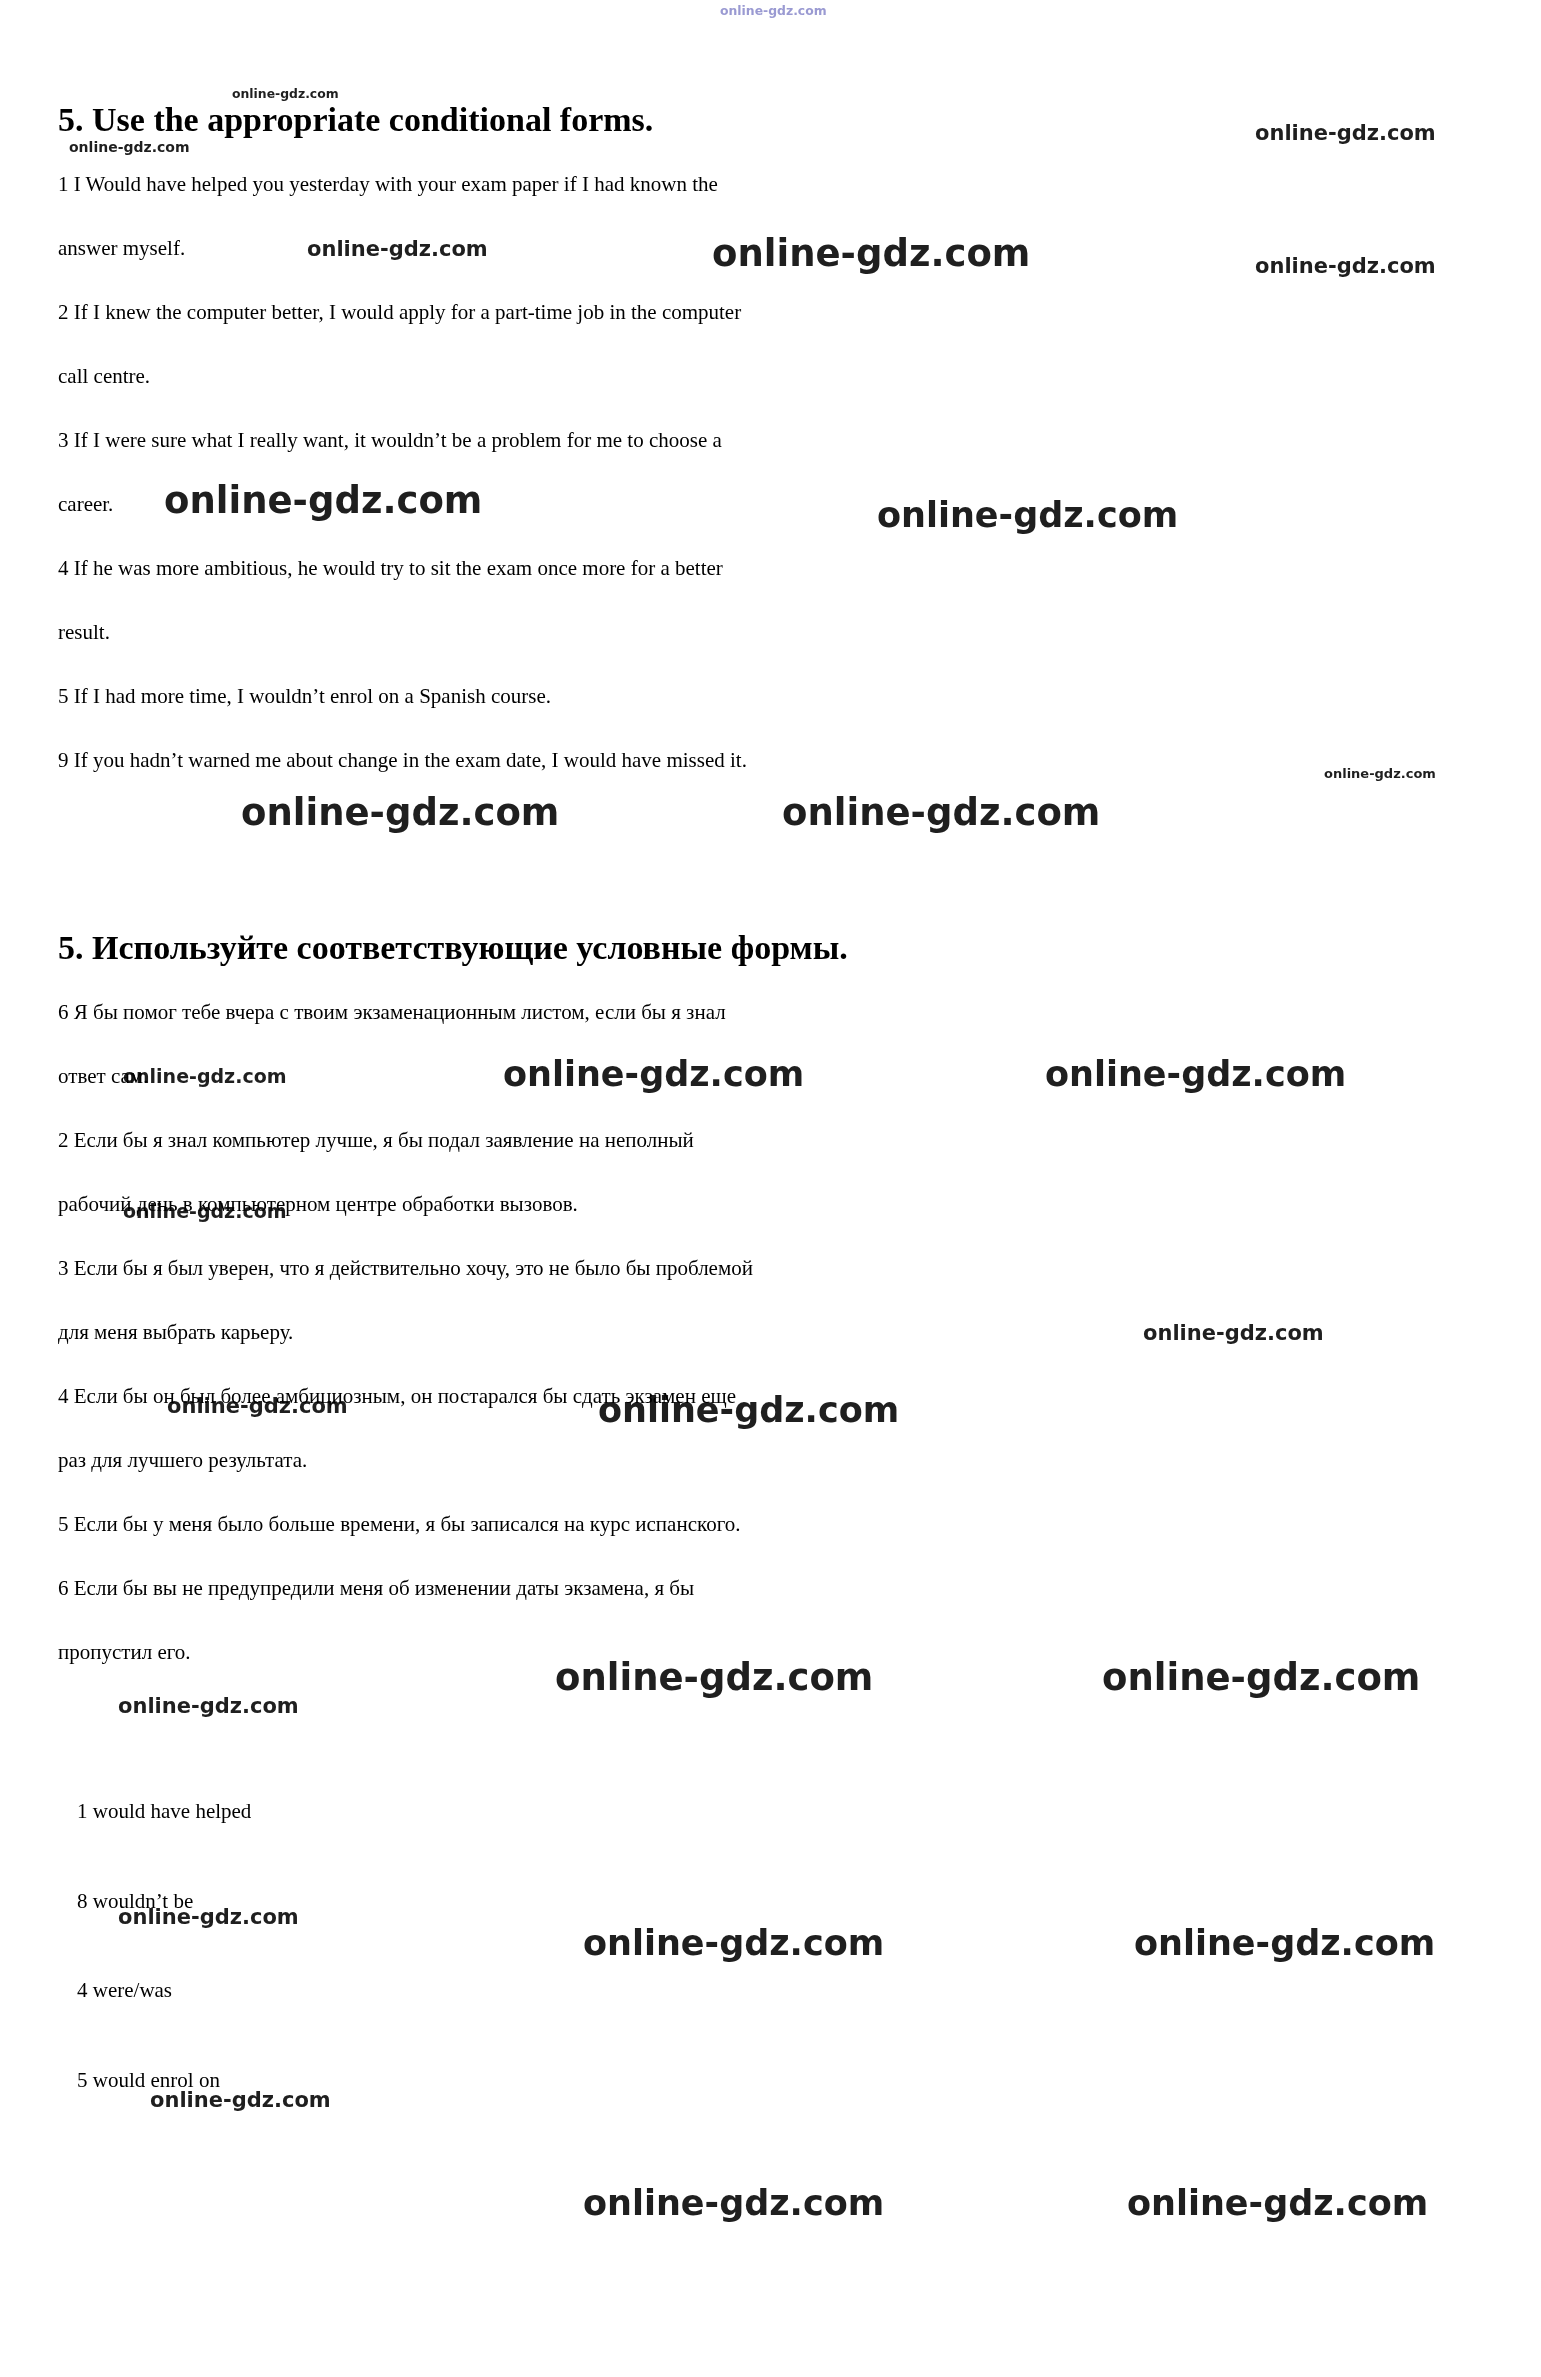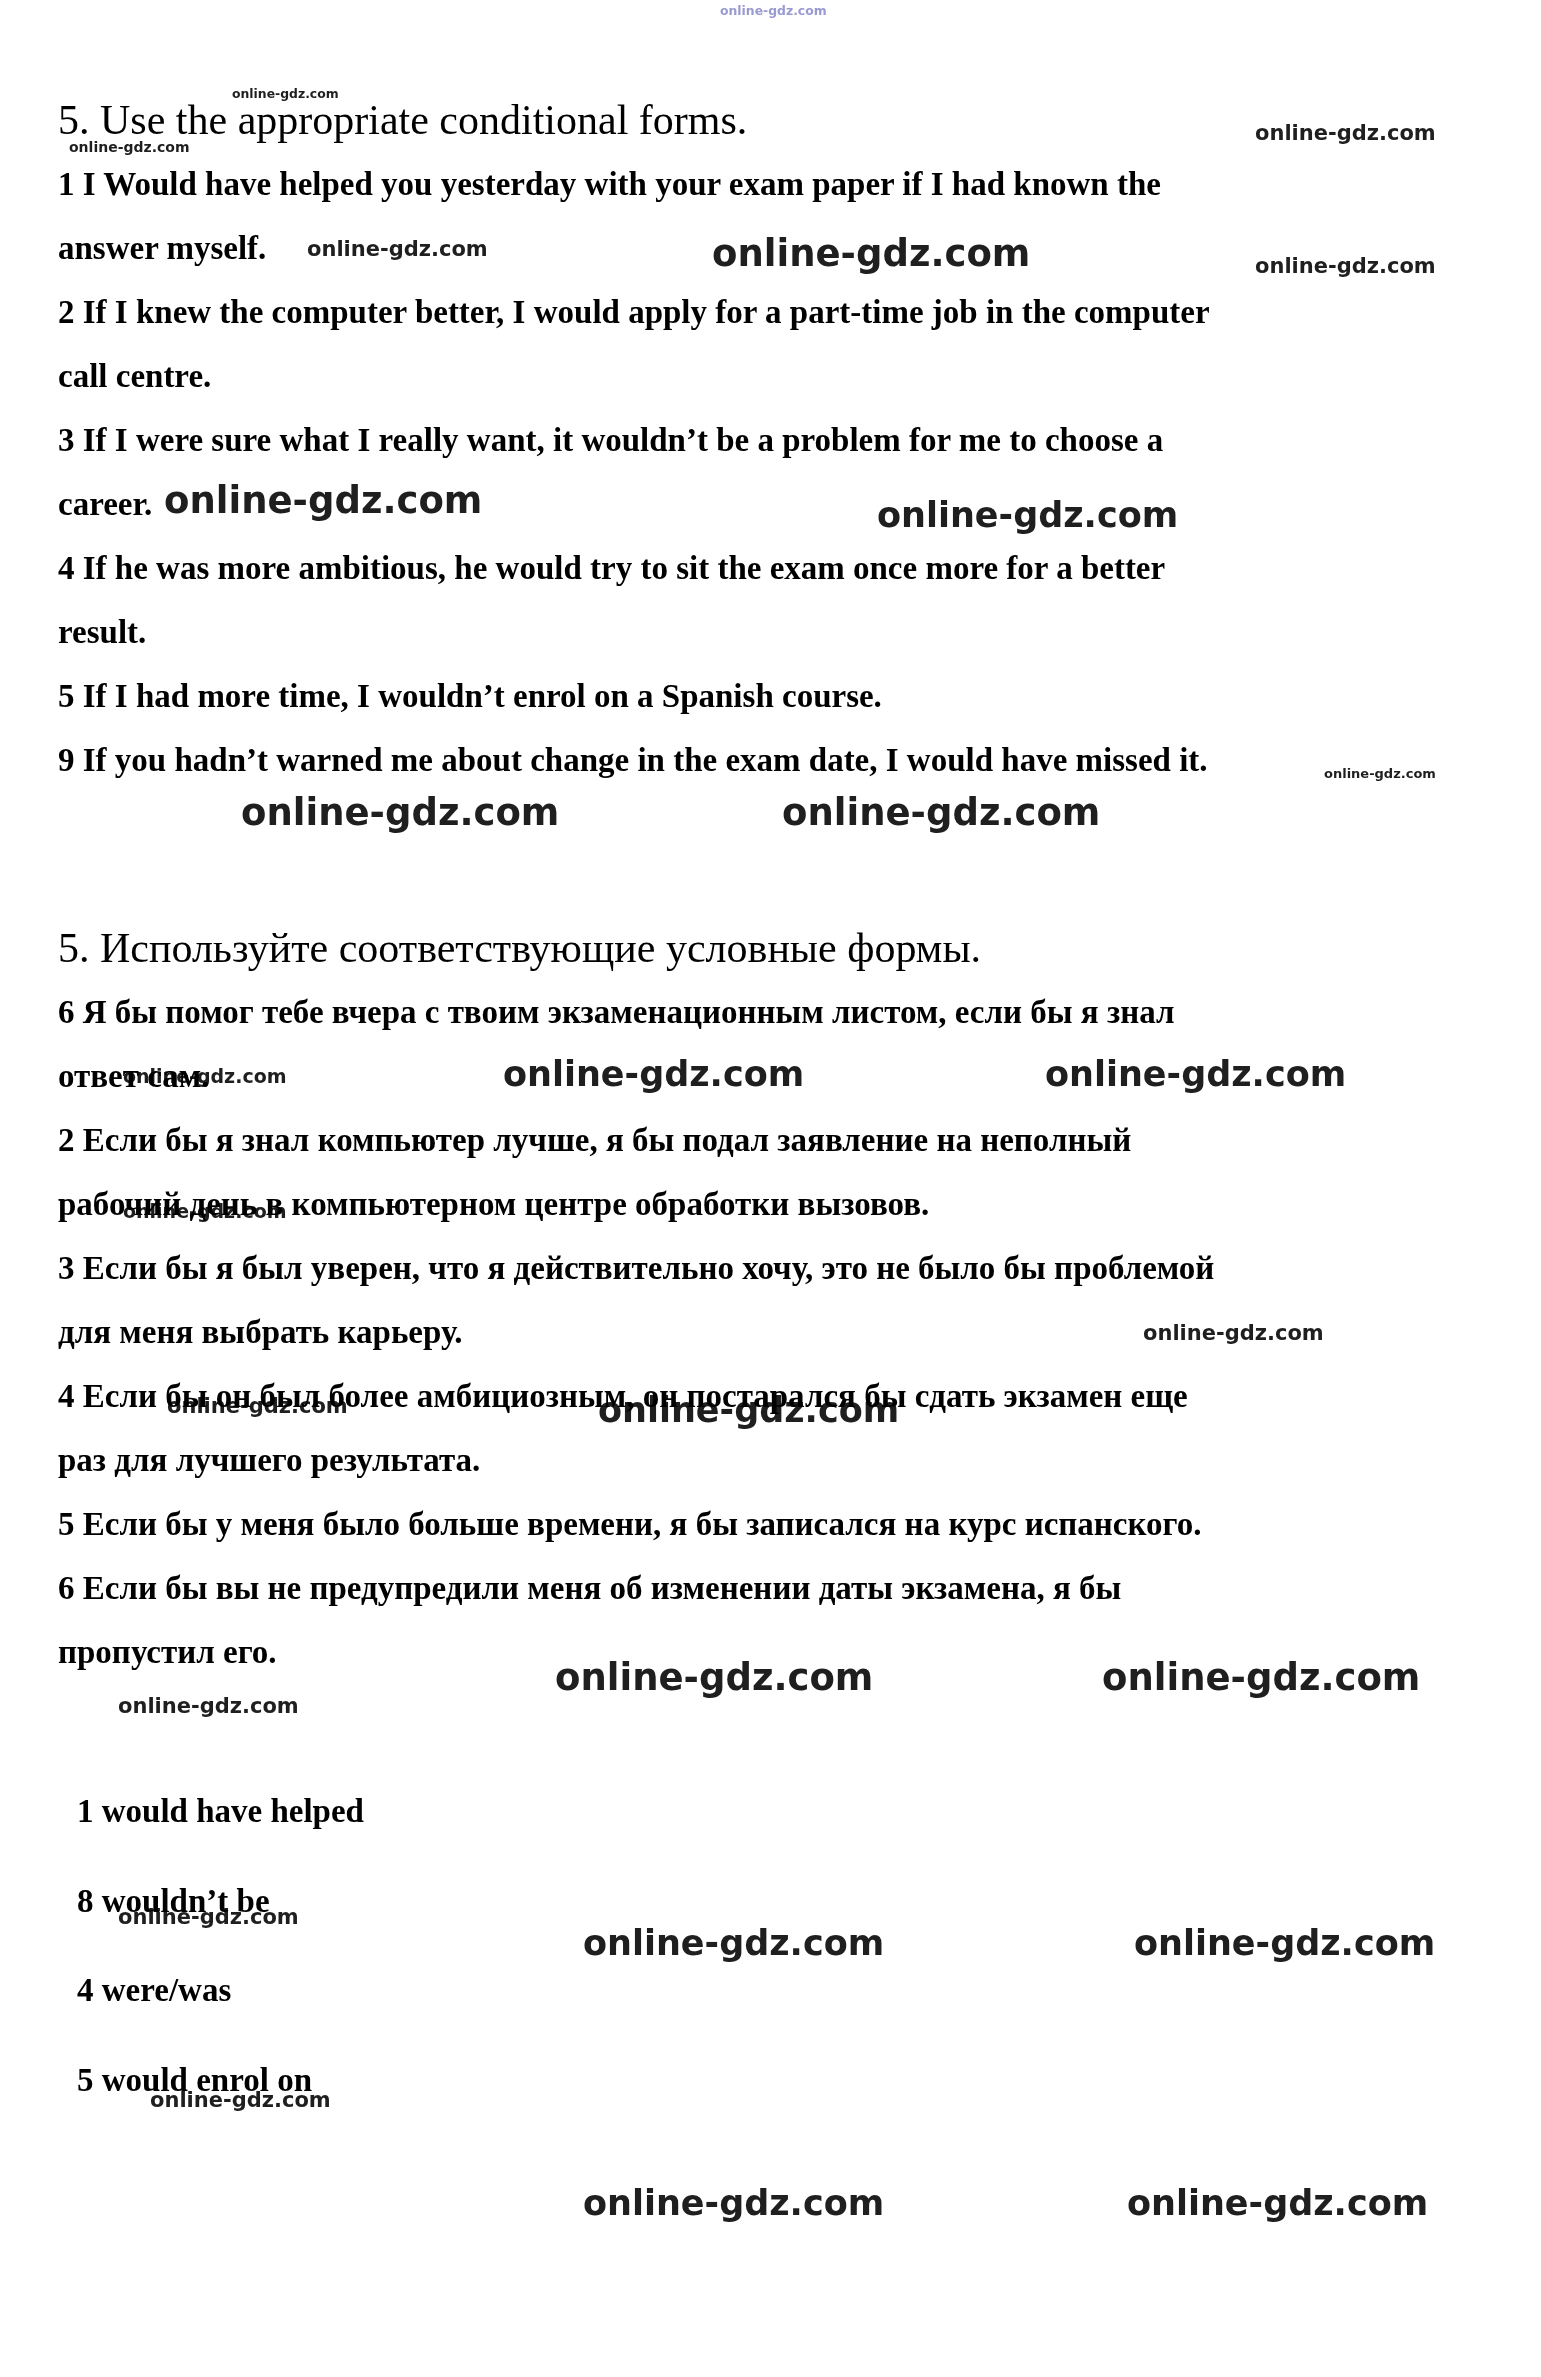--- a/index.html
+++ b/index.html
@@ -14,27 +14,27 @@
   .page { position: absolute; inset: 0; background: #ffffff; }
 
   .content {
     position: absolute;
     left: 58px;
     top: 88px;
     width: 1417px;
   }
   .content p, .content h2 {
     margin: 0;
-    font-size: 33px;
+    font-size: 21px;
     line-height: 64px;
-    font-weight: 700;
+    font-weight: 400;
     white-space: pre-wrap;
     color: #000000;
   }
-  .content h2 { font-weight: 400; font-size: 42px; }
+  .content h2 { font-weight: 700; font-size: 34px; }
 
   .ru-section { margin-top: 124px; }
   .answers { margin-top: 95px; }
   .answers p { margin-bottom: 25.6px; margin-left: 19px; }
 
   .wm {
     position: absolute;
     font-family: "DejaVu Sans", "Liberation Sans", sans-serif;
     font-weight: 700;
     color: #1f1f1f;

